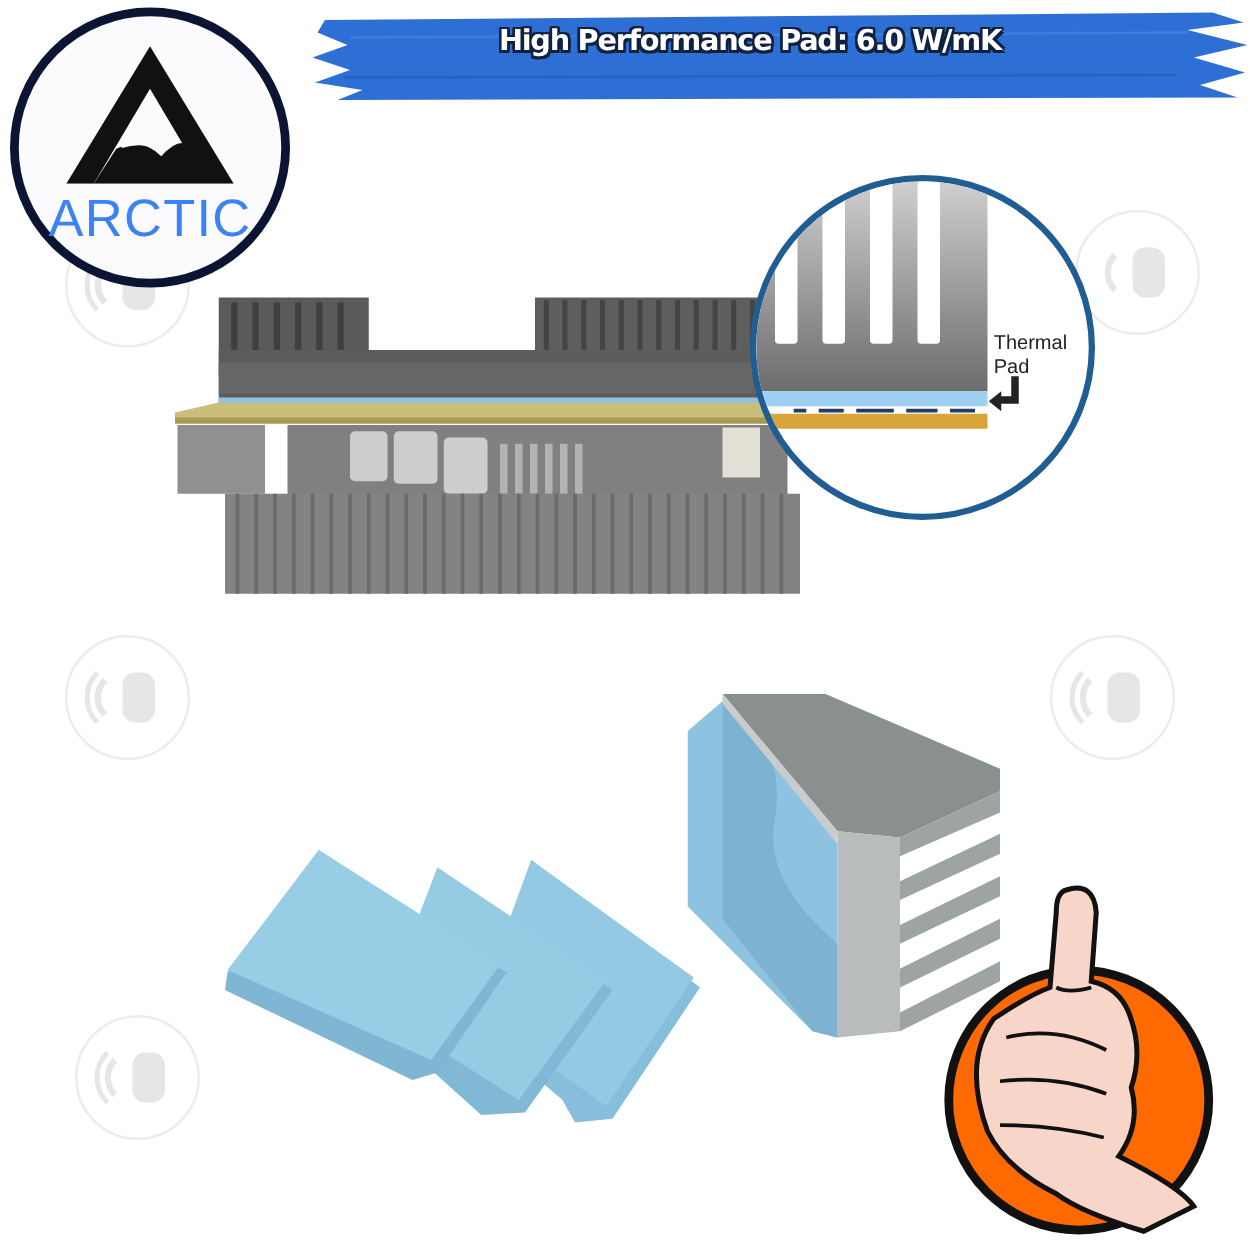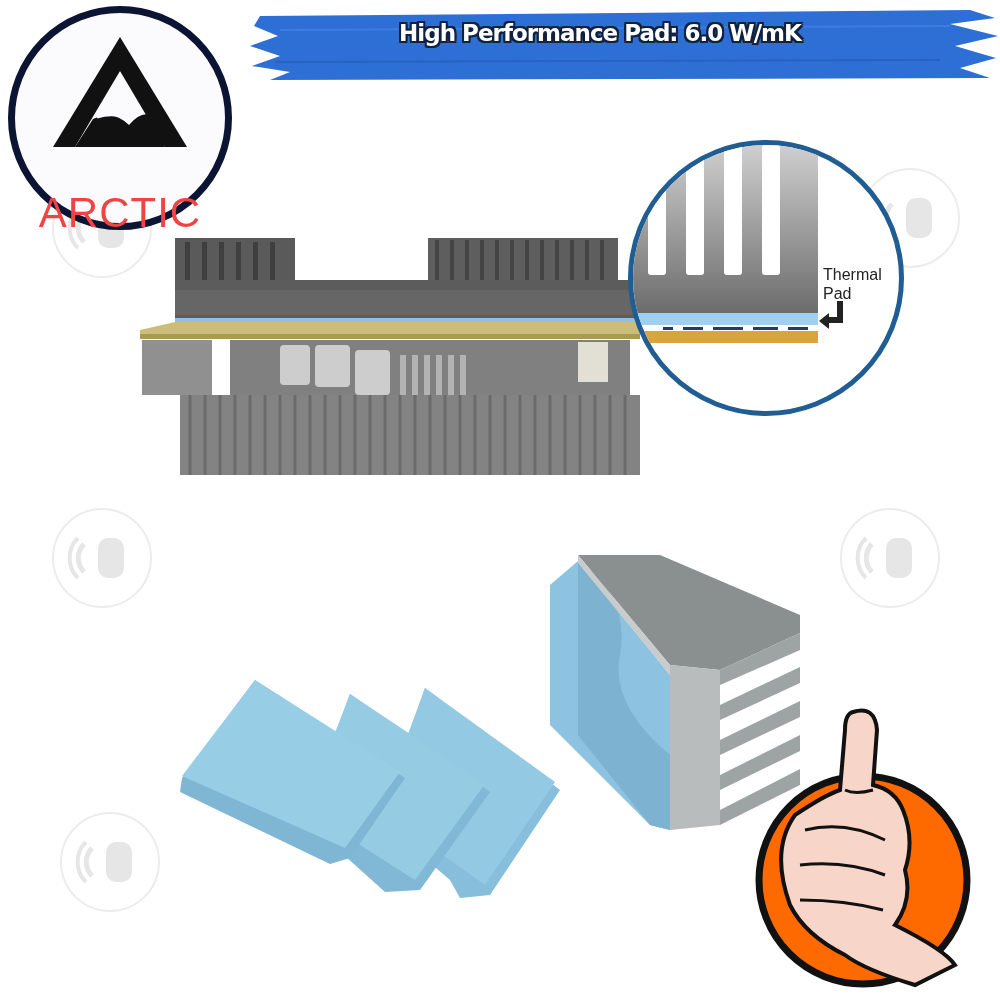--- a/index.html
+++ b/index.html
@@ -12,24 +12,24 @@
 
   
   .banner { left:250px; top:6px; width:750px; height:78px; }
   .banner svg { position:absolute; left:0; top:0; }
   .banner-text { position:absolute; left:30px; top:14px; width:640px; text-align:center;
     font-family:"DejaVu Sans", sans-serif; font-weight:bold; font-size:23px; letter-spacing:-1px; color:#ffffff;
     text-shadow: -2px -2px 0 #10223f, 2px -2px 0 #10223f, -2px 2px 0 #10223f, 2px 2px 0 #10223f, 0 2px 0 #10223f, 0 -2px 0 #10223f, 2px 0 0 #10223f, -2px 0 0 #10223f; }
 
   
   .logo { left:8px; top:6px; width:224px; height:224px; border-radius:50%; background:#fbfbfd; border:7px solid #0c1433; box-sizing:border-box; }
-  .logo-text { position:absolute; left:0; width:100%; top:138px; text-align:center; font-family:"Liberation Sans", sans-serif; font-size:42px; color:#ef4444; letter-spacing:1px;margin-top:38px; }
-
-  
-  .inset { left:628px; top:140px; width:276px; height:276px; border-radius:50%; border:5px solid #1f5d93; box-sizing:border-box; overflow:hidden; background:#fff; }
+  .logo-text { position:absolute; left:0; width:100%; top:138px; text-align:center; font-family:"Liberation Sans", sans-serif; font-size:42px; color:#3b82f6; letter-spacing:1px; }
+
+  
+  .inset { left:600px; top:140px; width:276px; height:276px; border-radius:50%; border:5px solid #1f5d93; box-sizing:border-box; overflow:hidden; background:#fff; }
   .inset-label { position:absolute; left:190px; top:120px; font-family:"Liberation Sans", sans-serif; font-size:16px; color:#222; line-height:19px; }
 
   
   .thumb { left:745px; top:700px; width:230px; height:290px; }
 </style>
 </head>
 <body>
 
 <div class="wm" style="left:52px;top:178px;">
   <svg viewBox="0 0 96 96">

